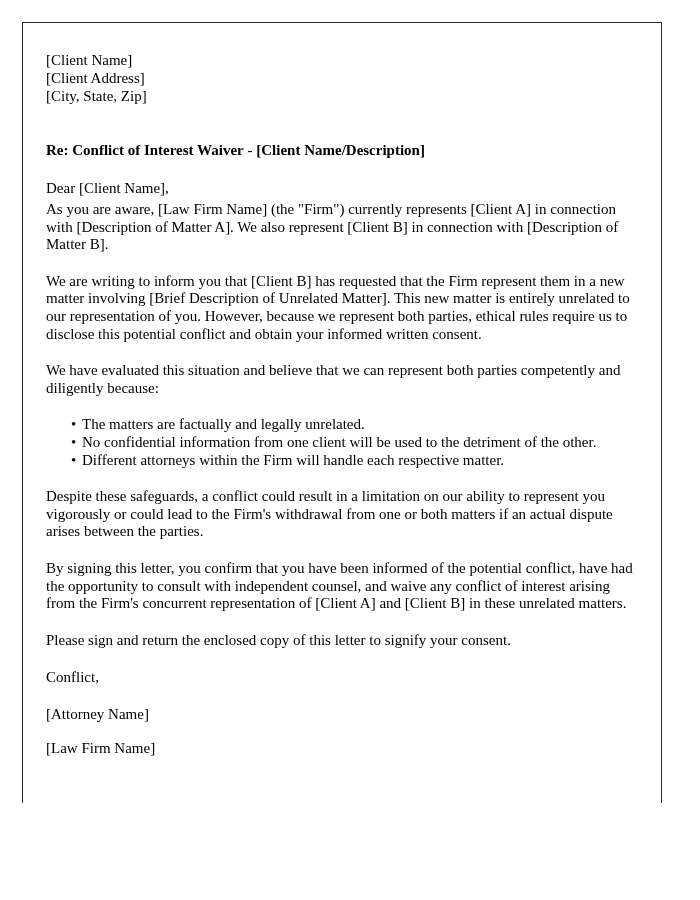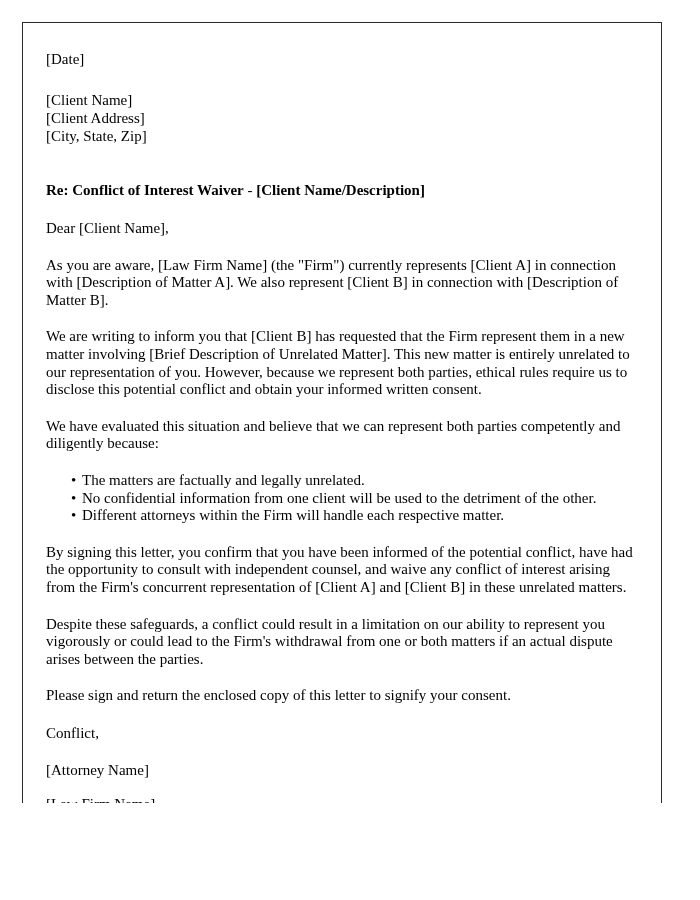--- a/index.html
+++ b/index.html
@@ -49,21 +49,21 @@
   }
   .subject-line {
     font-weight: bold;
     margin: 0 0 20px 0;
     line-height: 18px;
   }
   .subject-sep {
     font-weight: normal;
   }
   .salutation {
-    margin: 0 0 20px 0;
+    margin: 0 0 4px 0;
     line-height: 18px;
   }
   .para {
     margin: 0 0 19px 0;
   }
   .bullet-list {
     list-style: none;
     margin: 0 0 19px 0;
     padding: 0 0 0 25px;
   }
@@ -91,21 +91,20 @@
     line-height: 18px;
     margin-top: 16px;
   }
 </style>
 </head>
 <body>
 
 <div class="page-sheet">
   <div class="page-body letter-text">
 
-    <div class="block-date">[Date]</div>
 
     <div class="address-block">
       <span class="address-line">[Client Name]</span>
       <span class="address-line">[Client Address]</span>
       <span class="address-line">[City, State, Zip]</span>
     </div>
 
     <div class="subject-line"><span>Re: Conflict of Interest Waiver</span><span class="subject-sep"> - </span><span>[Client Name/Description]</span></div>
 
     <div class="salutation">Dear [Client Name],</div>
@@ -115,23 +114,23 @@
     <p class="para">We are writing to inform you that [Client B] has requested that the Firm represent them in a new matter involving [Brief Description of Unrelated Matter]. This new matter is entirely unrelated to our representation of you. However, because we represent both parties, ethical rules require us to disclose this potential conflict and obtain your informed written consent.</p>
 
     <p class="para">We have evaluated this situation and believe that we can represent both parties competently and diligently because:</p>
 
     <ul class="bullet-list">
       <li><span class="bullet-dot">•</span><span>The matters are factually and legally unrelated.</span></li>
       <li><span class="bullet-dot">•</span><span>No confidential information from one client will be used to the detriment of the other.</span></li>
       <li><span class="bullet-dot">•</span><span>Different attorneys within the Firm will handle each respective matter.</span></li>
     </ul>
 
+    <p class="para">Despite these safeguards, a conflict could result in a limitation on our ability to represent you vigorously or could lead to the Firm's withdrawal from one or both matters if an actual dispute arises between the parties.</p>
+
     <p class="para">By signing this letter, you confirm that you have been informed of the potential conflict, have had the opportunity to consult with independent counsel, and waive any conflict of interest arising from the Firm's concurrent representation of [Client A] and [Client B] in these unrelated matters.</p>
-
-    <p class="para">Despite these safeguards, a conflict could result in a limitation on our ability to represent you vigorously or could lead to the Firm's withdrawal from one or both matters if an actual dispute arises between the parties.</p>
 
     <p class="para">Please sign and return the enclosed copy of this letter to signify your consent.</p>
 
     <div class="closing-line">Conflict,</div>
 
     <div class="signature-block">
       <span class="signature-line">[Attorney Name]</span>
       <span class="signature-line">[Law Firm Name]</span>
     </div>
 

